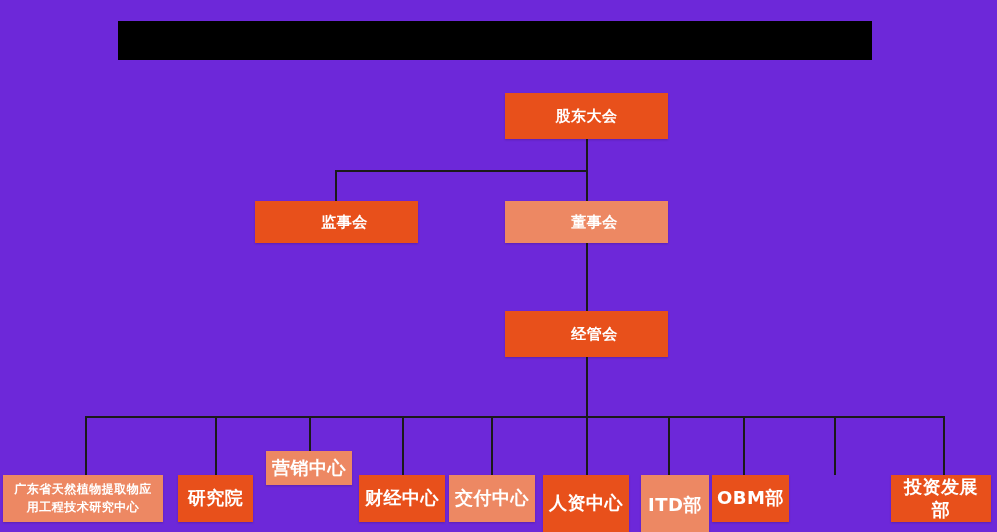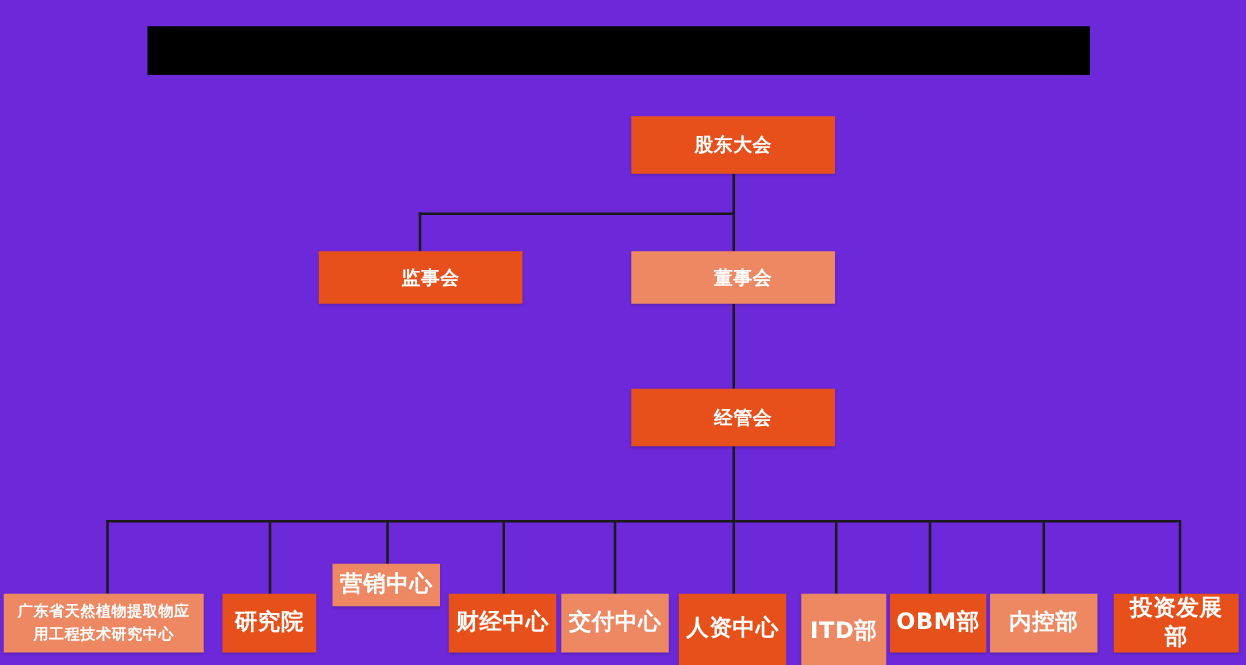--- a/index.html
+++ b/index.html
@@ -138,21 +138,18 @@
   </div>
 
   <div class="node light tier-leaf" style="left:641px; top:475px; width:68px; height:60px;">
     <span class="label">ITD部</span>
   </div>
 
   <div class="node dark tier-leaf" style="left:712px; top:475px; width:77px; height:47px;">
     <span class="label">OBM部</span>
   </div>
 
-  <div class="node light tier-leaf" style="left:792px; top:475px; width:86px; height:47px;">
-    <span class="label">内控部</span>
-  </div>
 
   <div class="node dark tier-leaf" style="left:891px; top:475px; width:100px; height:47px;">
     <span class="label">投资发展部</span>
   </div>
 
 </div>
 
 </body></html>

